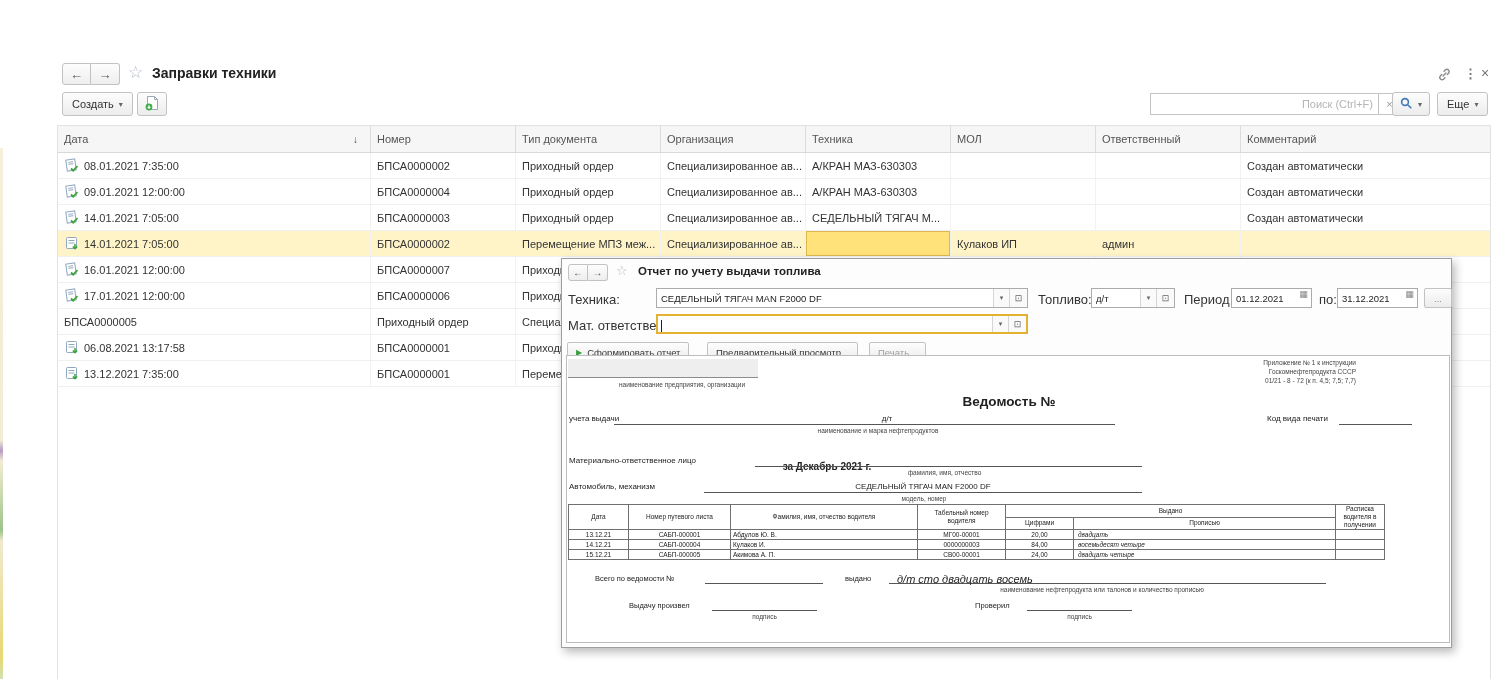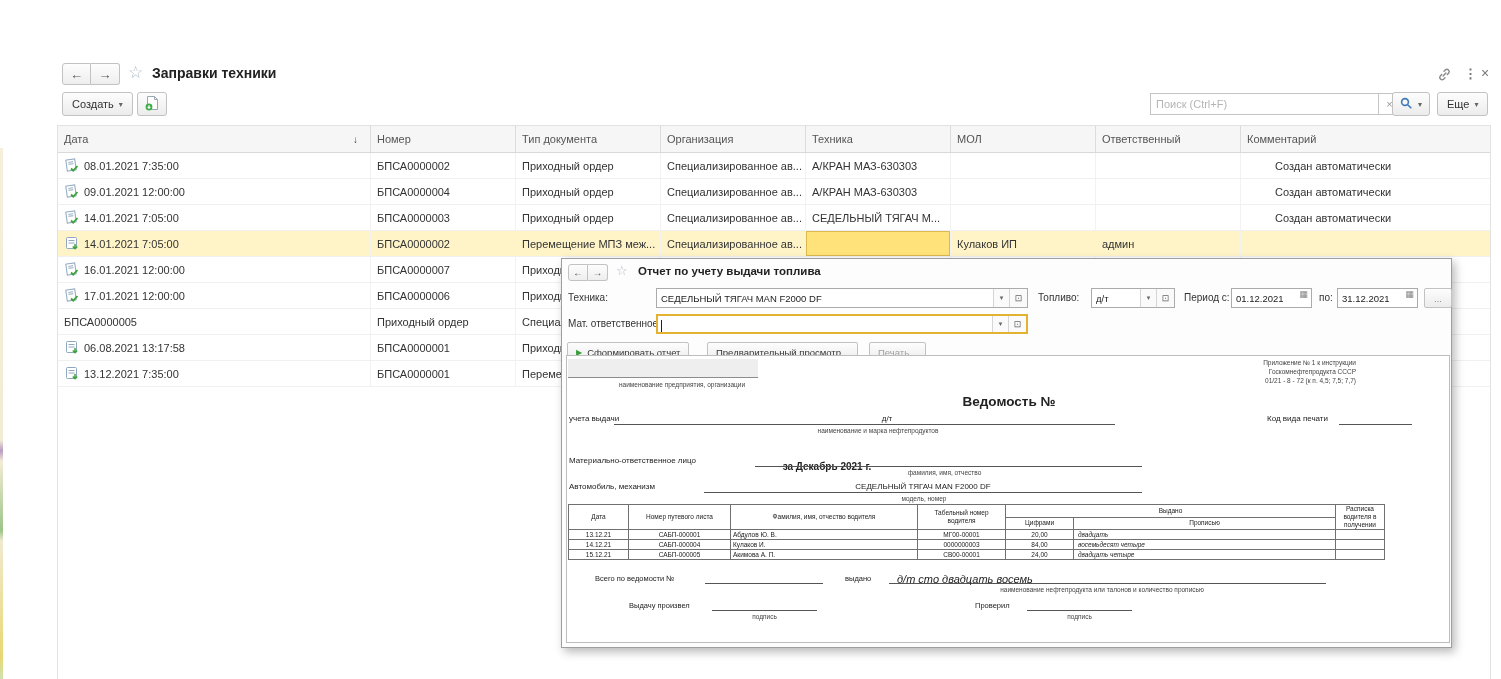--- a/index.html
+++ b/index.html
@@ -15,45 +15,45 @@
   .navbtn.first{border-radius:3px 0 0 3px;}
   .navbtn.last{border-radius:0 3px 3px 0;border-left:none;}
   .star{color:#b2bcc7;font-size:17px;line-height:1;}
   .page-title{font-size:14px;font-weight:bold;color:#222;}
   .winic{color:#777;cursor:pointer;}
   
   .btn{height:24px;background:linear-gradient(#fdfdfd,#ececec);border:1px solid #c2c2c2;border-radius:3px;
     display:inline-flex;align-items:center;font-size:11px;color:#333;padding:0 9px;box-sizing:border-box;cursor:pointer;}
   .btn .dd{font-size:8px;color:#666;margin-left:5px;}
   .search-in{width:229px;height:22px;border:1px solid #c4c4c4;box-sizing:border-box;font-size:11px;
-    padding:0 5px;color:#333;font-family:"Liberation Sans",sans-serif;}
+    padding:0 5px;color:#333;font-family:"Liberation Sans",sans-serif;text-align:right;}
   .search-in::placeholder{color:#b5b5b5;}
   .xbtn{width:22px;height:22px;border:1px solid #c4c4c4;border-left:none;box-sizing:border-box;background:#fff;
     display:flex;align-items:center;justify-content:center;color:#999;font-size:11px;cursor:pointer;}
   
   .list{left:57px;top:125px;width:1434px;height:554px;border:1px solid #e2e2e2;border-bottom:none;box-sizing:border-box;background:#fff;}
   .lrow,.lheader{display:grid;grid-template-columns:313px 145px 145px 145px 145px 145px 145px 1fr;}
   .lheader{height:26px;background:#f6f6f6;border-bottom:1px solid #d9d9d9;}
   .lhcell{display:flex;align-items:center;font-size:11px;color:#555;padding:0 6px;border-right:1px solid #dcdcdc;cursor:pointer;}
   .lhcell:last-child{border-right:none;}
   .lhcell .sort{margin-left:auto;color:#444;font-size:10px;padding-right:6px;}
   .lrow{height:25px;border-bottom:1px solid #f0f0f0;cursor:pointer;text-align:center;}
   .lrow.sel{background:#fff4c8;}
   .lcell{display:flex;align-items:center;font-size:11px;color:#333;padding:0 6px;border-right:1px solid #f2f2f2;
     white-space:nowrap;overflow:hidden;}
-  .lcell:last-child{border-right:none;margin-left:28px;}
+  .lcell:last-child{border-right:none;}
   .lcell.hl{background:#ffe27a;box-shadow:inset 0 0 0 1px #ddb84e;}
   .doc-ic{width:20px;display:inline-flex;flex:0 0 20px;}
   
   .dialog{left:561px;top:258px;width:891px;height:390px;background:#fdfdfd;border:1px solid #9e9e9e;
     box-shadow:3px 4px 9px rgba(0,0,0,.28);z-index:10;box-sizing:border-box;}
   .dnavbtn{width:20px;height:17px;background:linear-gradient(#fdfdfd,#eee);border:1px solid #c2c2c2;
     display:flex;align-items:center;justify-content:center;font-size:10px;color:#555;box-sizing:border-box;cursor:pointer;}
   .dlg-title{font-size:11.5px;font-weight:bold;color:#222;}
-  .flabel{font-size:10px;color:#333;}
+  .flabel{font-size:13px;color:#333;}
   .fgroup{display:flex;height:20px;border:1px solid #ababab;box-sizing:border-box;background:#fff;}
   .fgroup.focus{border:2px solid #e3b230;}
   .fgroup input{border:none;outline:none;flex:1;font-size:9.5px;padding:0 4px;font-family:"Liberation Sans",sans-serif;color:#222;min-width:0;}
   .cbtn{width:15px;border-left:1px solid #d5d5d5;display:flex;align-items:center;justify-content:center;
     font-size:7px;color:#666;cursor:pointer;background:#fafafa;}
   .cbtn.open{width:17px;font-size:9px;}
   .dbtn{height:20px;background:linear-gradient(#fdfdfd,#ececec);border:1px solid #c2c2c2;border-radius:2px;
     display:inline-flex;align-items:center;font-size:9.5px;color:#333;padding:0 8px;box-sizing:border-box;cursor:pointer;}
   .dbtn .play{color:#3a9e3a;font-size:8px;margin-right:5px;}
   .dbtn.disabled{color:#a0a0a0;}

